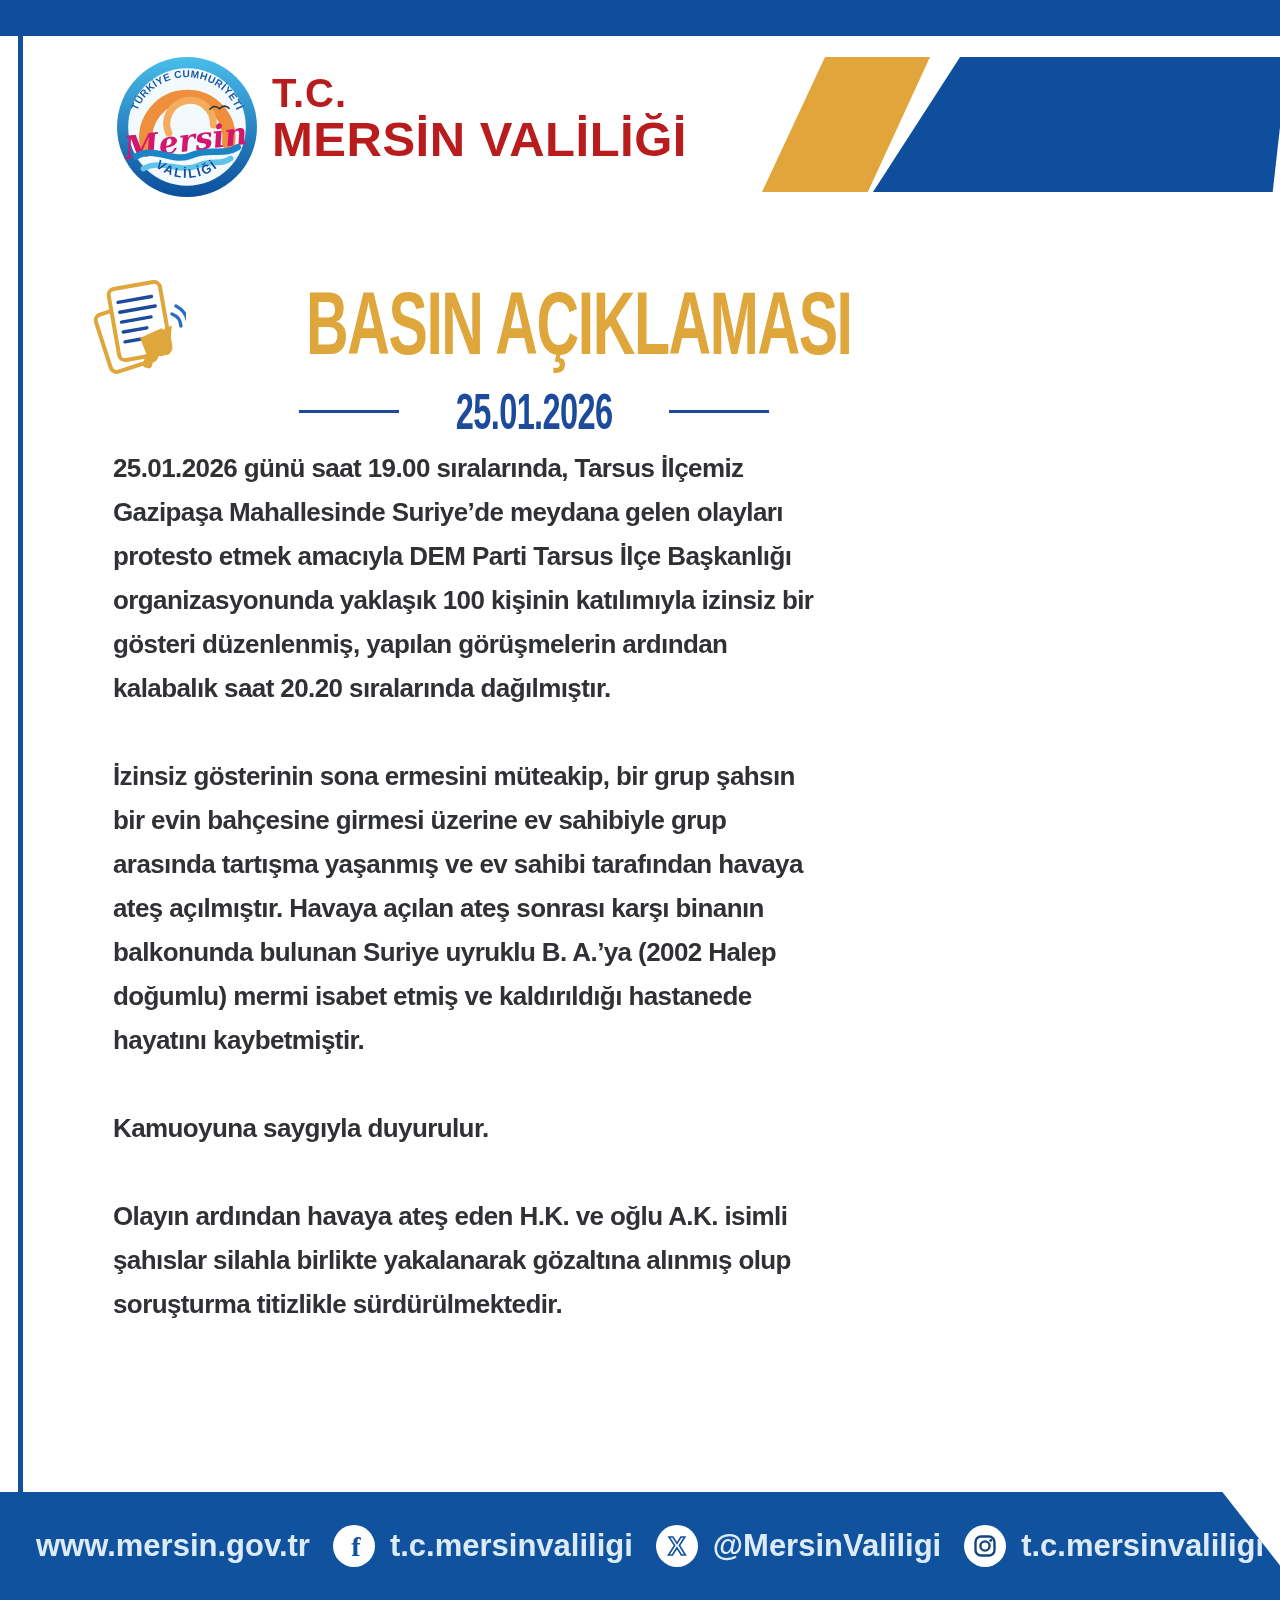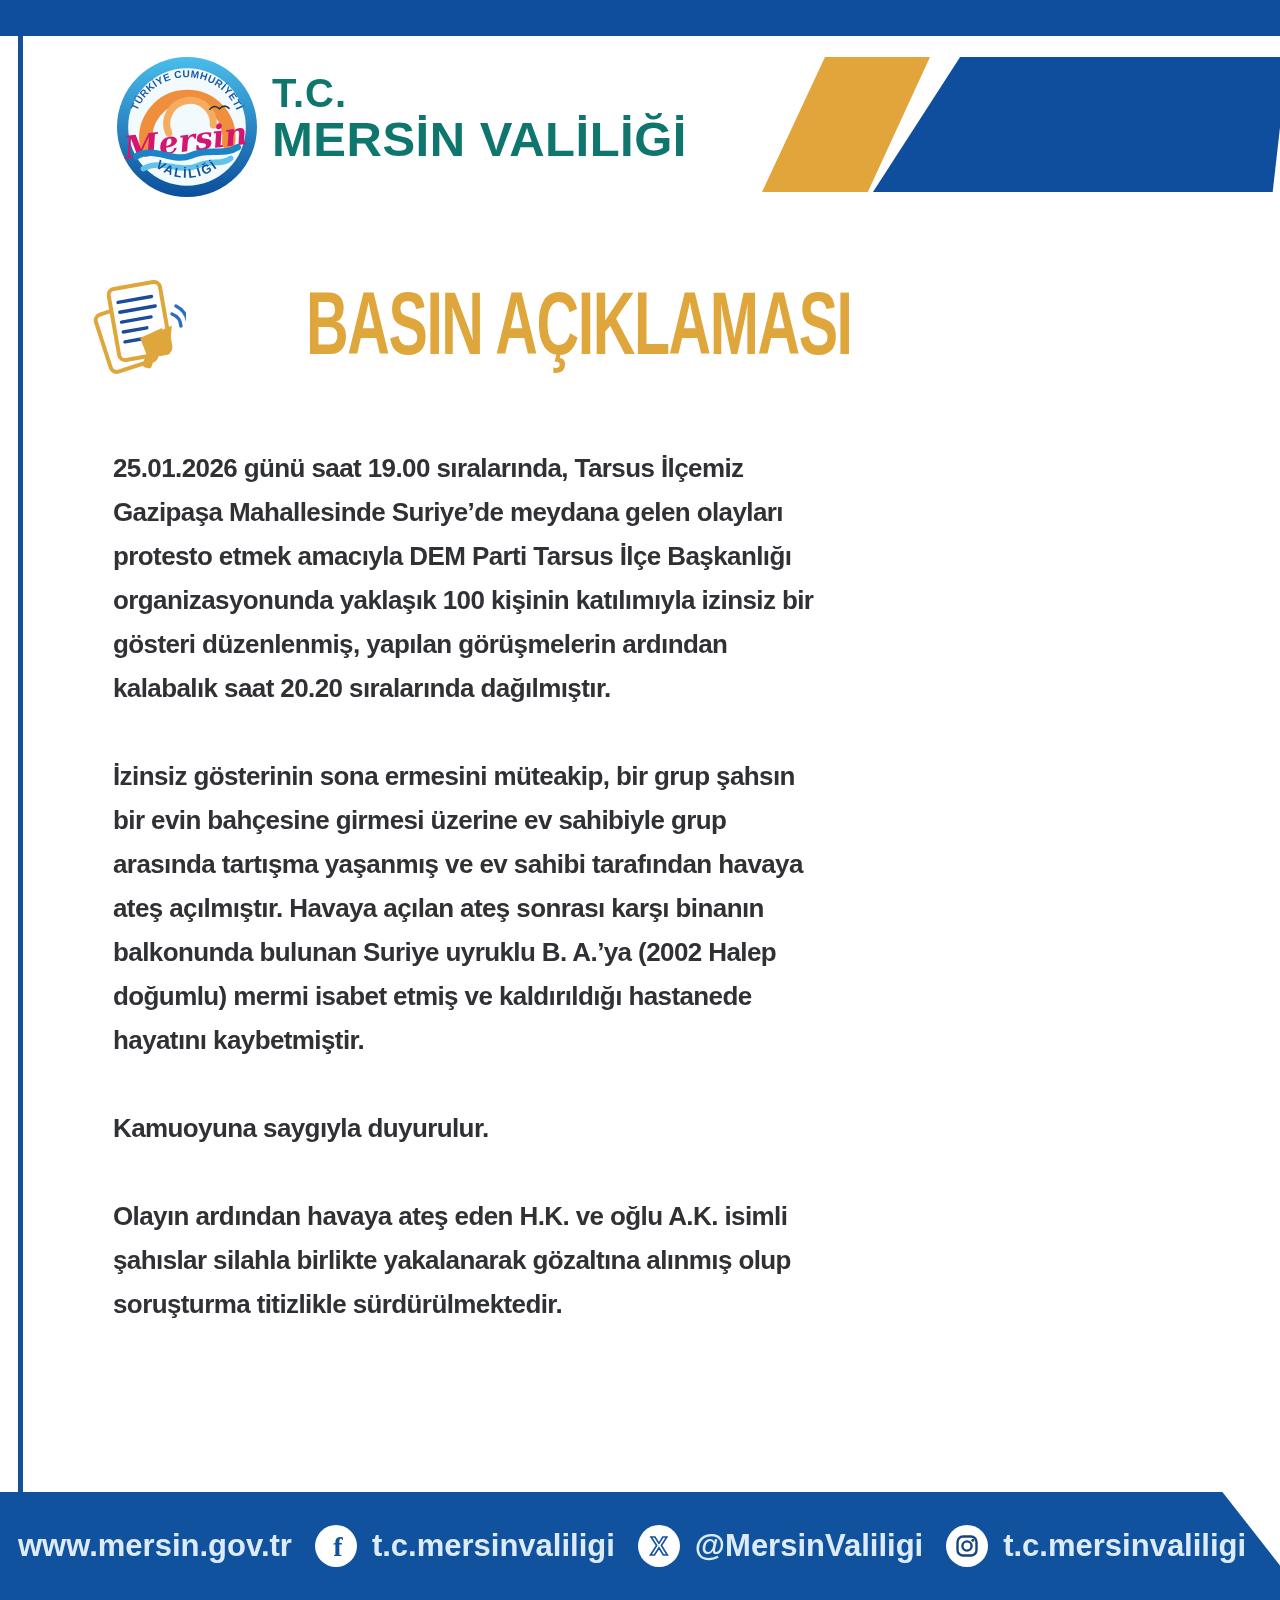--- a/index.html
+++ b/index.html
@@ -15,21 +15,21 @@
   .deco-gold {
     position:absolute; top:57px; left:762px; width:168px; height:135px; background:#e2a53c;
     clip-path:polygon(37.5% 0, 100% 0, 63% 100%, 0 100%);
   }
   .deco-blue {
     position:absolute; top:57px; left:873px; width:407px; height:135px; background:#0f4e9c;
     clip-path:polygon(21.4% 0, 100% 0, 100% 52%, 98.2% 100%, 0 100%);
   }
   
   .logo { position:absolute; top:56px; left:116px; width:142px; height:142px; }
-  .org { position:absolute; top:72px; left:272px; color:#0f766e; }
+  .org { position:absolute; top:72px; left:272px; color:#b91c1c; }
   .org .tc { font-size:40px; font-weight:bold; letter-spacing:1px; line-height:42px; }
   .org .name { font-size:49px; font-weight:bold; letter-spacing:0.5px; line-height:50px; }
   
   .announce { position:absolute; top:272px; left:0; width:1068px; text-align:center; }
   .title-row { display:flex; justify-content:center; align-items:center; gap:14px; transform:translateX(-14px); }
   .press-icon { width:104px; height:104px; flex:0 0 auto; }
   .title-text {
     display:inline-block; color:#dfa63c; font-weight:bold; font-size:82px;
     letter-spacing:-2px; transform:scale(0.72,1.08); transform-origin:center;
     white-space:nowrap;
@@ -43,21 +43,21 @@
   
   .body-text { position:absolute; top:446px; left:113px; width:1055px; color:#2f3134; }
   .body-text p {
     font-size:26px; font-weight:bold; line-height:44px; letter-spacing:-0.6px;
     white-space:pre-line; margin-bottom:44px;
   }
   
   .footer {
     position:absolute; left:0; top:1492px; width:1280px; height:108px; background:#11529e;
     clip-path:polygon(0 0, 95.5% 0, 100% 68%, 100% 100%, 0 100%);
-    display:flex; align-items:center; padding-left:18px; color:#ddebf7;
+    display:flex; align-items:center; padding-left:36px; color:#ddebf7;
   }
   .footer .item { font-size:31px; font-weight:bold; letter-spacing:0; white-space:nowrap; }
   .footer .icon { width:44px; height:44px; flex:0 0 auto; }
   .sp22 { width:22px; flex:0 0 auto; } .sp14 { width:14px; flex:0 0 auto; }
 </style>
 </head>
 <body>
 
 <div class="page">
 
@@ -111,20 +111,25 @@
         <g>
           <path d="M 86,50 L 92,78 L 62,72 Z" fill="#dfa63c" transform="rotate(18 77 64)"></path>
           <path d="M 58,66 l 22,-10 l 8,26 l -22,4 z" fill="#dfa63c"></path>
           <rect x="62" y="82" width="9" height="14" rx="3" fill="#dfa63c" transform="rotate(14 66 89)"></rect>
           <path d="M 90,42 a 14,14 0 0 1 9,12" stroke="#2d6cc4" stroke-width="3.4" fill="none" stroke-linecap="round"></path>
           <path d="M 94,34 a 22,22 0 0 1 12,18" stroke="#2d6cc4" stroke-width="3.4" fill="none" stroke-linecap="round"></path>
         </g>
       </svg>
       <span class="title-text">BASIN AÇIKLAMASI</span>
     </div>
+    <div class="date-row">
+      <span class="date-line"></span>
+      <span class="date-text">25.01.2026</span>
+      <span class="date-line"></span>
+    </div>
   </div>
 
   <main class="body-text">
     <p>25.01.2026 günü saat 19.00 sıralarında, Tarsus İlçemiz
 Gazipaşa Mahallesinde Suriye’de meydana gelen olayları
 protesto etmek amacıyla DEM Parti Tarsus İlçe Başkanlığı
 organizasyonunda yaklaşık 100 kişinin katılımıyla izinsiz bir
 gösteri düzenlenmiş, yapılan görüşmelerin ardından
 kalabalık saat 20.20 sıralarında dağılmıştır.</p>
     <p>İzinsiz gösterinin sona ermesini müteakip, bir grup şahsın

